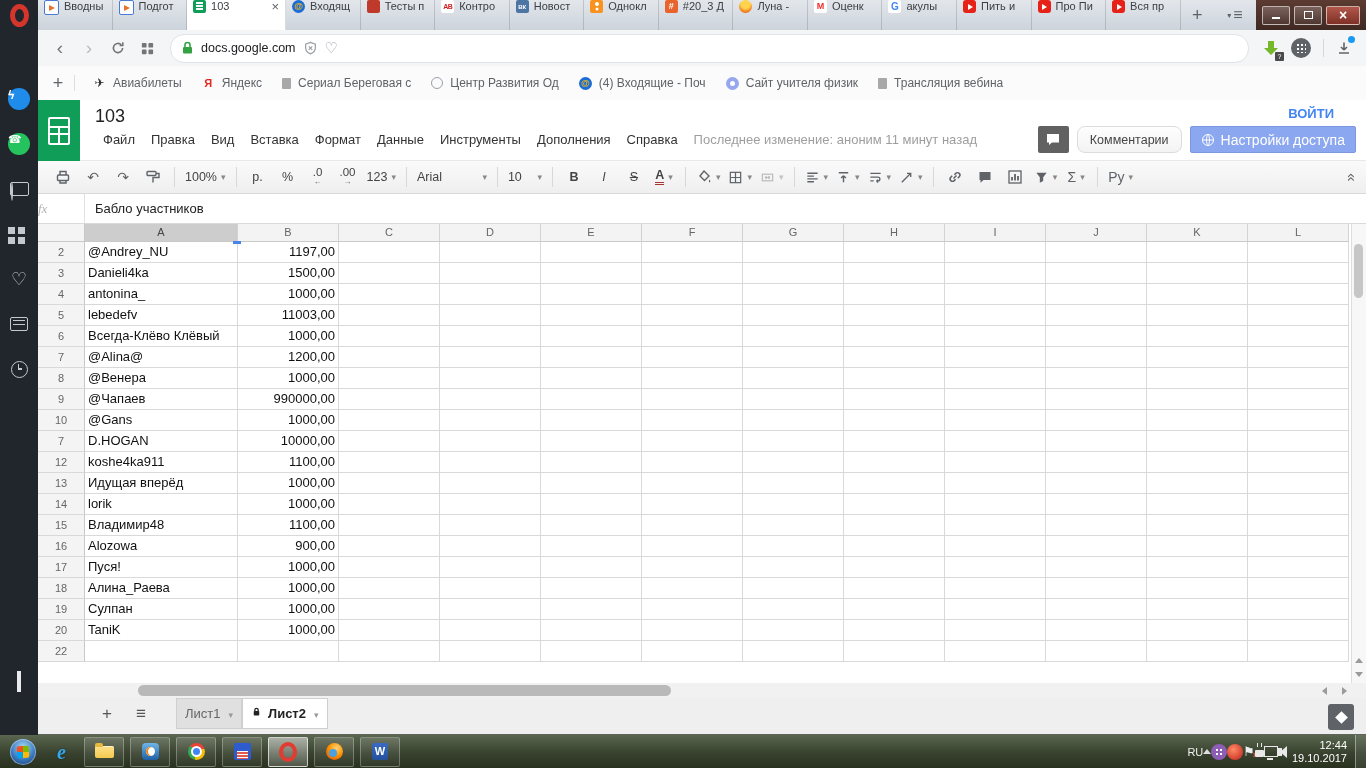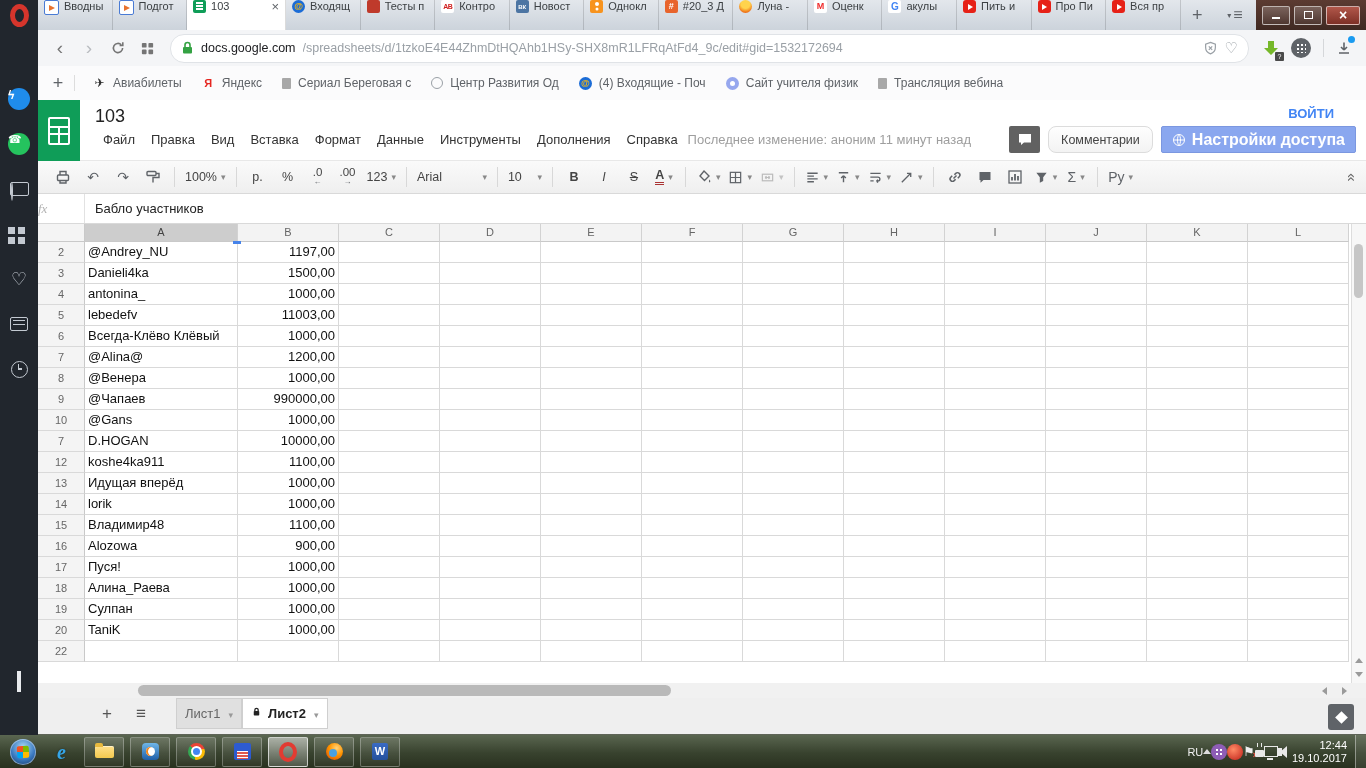--- a/index.html
+++ b/index.html
@@ -103,27 +103,27 @@
   .ic-phys::after{content:"";width:5px;height:5px;border-radius:50%;background:#fff}
 
   
   .sheets{position:absolute;left:38px;top:100px;right:0;height:635px;background:#fff}
   .gshead{height:60px;position:relative}
   .gslogo{position:absolute;left:0;top:0;width:42px;height:61px;background:#0f9d58;display:flex;align-items:center;justify-content:center}
   .gsmain{margin-left:57px;padding-top:5px}
   .gstitle{font-size:18px;color:#222;line-height:23px}
   .menubar{display:flex;margin-top:1px;font-size:13px;color:#333;align-items:center}
   .menuitem{padding:3px 8px;cursor:default}
-  .lastedit{color:#9e9e9e;margin-left:2px;font-size:13px}
+  .lastedit{color:#9e9e9e;margin-left:8px;font-size:13px}
   .gsright{position:absolute;right:10px;top:4px;display:flex;flex-direction:column;align-items:flex-end}
   .signin{color:#4285f4;font-weight:700;font-size:13px;margin:2px 22px 0 0}
   .btnrow{display:flex;gap:8px;margin-top:5px;align-items:center}
   .cbtn{width:31px;height:27px;background:#616161;border-radius:2px;display:flex;align-items:center;justify-content:center}
   .combtn{height:25px;padding:0 12px;background:linear-gradient(#fefefe,#f3f3f3);border:1px solid #dcdcdc;border-radius:8px;color:#444;font-size:12.5px;display:flex;align-items:center}
-  .sharebtn{height:25px;padding:0 10px;background:#8aa7ef;border:1px solid #7b97e0;border-radius:2px;color:#fff;font-weight:700;font-size:16px;display:flex;gap:6px;align-items:center}
+  .sharebtn{height:25px;padding:0 10px;background:#8aa7ef;border:1px solid #7b97e0;border-radius:2px;color:#fff;font-weight:400;font-size:14px;display:flex;gap:6px;align-items:center}
 
   .toolbar{height:32px;border-top:1px solid #e8e8e8;border-bottom:1px solid #d9d9d9;background:linear-gradient(#fafafa,#efefef);display:flex;align-items:center;padding:0 10px;font-size:12.5px;color:#444}
   .tbi{height:24px;min-width:22px;padding:0 4px;display:flex;align-items:center;justify-content:center;border-radius:2px;flex:none}
   .tbsep{width:1px;height:20px;background:#d8d8d8;margin:0 6px;flex:none}
   .dd::after{content:"▾";font-size:9px;color:#888;margin-left:4px}
   .glyph{font-size:14px;color:#5f6368}
   .bold{font-weight:700}.ital{font-style:italic}.strik{text-decoration:line-through}
   .tcolor{font-weight:700;border-bottom:3px double #a33;line-height:13px;padding-bottom:0}
   .decstack{display:flex;flex-direction:column;align-items:center;line-height:10px;font-size:11.5px}
   .decstack.l::after{content:"←";font-size:8px;color:#5f6368}
@@ -348,21 +348,20 @@
         </svg>
     </div>
     <div class="urlfield">
       <span class="fldic">
         <svg width="13" height="14" viewBox="0 0 12 14">
             <rect x="1.5" y="6" width="9" height="6.5" rx="1" fill="#34a243"></rect>
             <path d="M3.5 6V4a2.5 2.5 0 0 1 5 0v2" stroke="#34a243" stroke-width="1.6" fill="none"></path>
           </svg>
       </span>
       <span class="host">docs.google.com</span>
-        <span class="path">/spreadsheets/d/1tzkoE4E44ZhmDtHQAhb1HSy-SHX8mR1LFRqAtFd4_9c/edit#gid=1532172694</span>
       <span class="fldic">
         <svg width="15" height="15" viewBox="0 0 16 16" fill="none" stroke="#9aa0a6" stroke-width="1.3">
             <path d="M8 1.5l5.2 1.9V7c0 3.3-2.1 5.6-5.2 6.7C4.9 12.6 2.8 10.3 2.8 7V3.4z"></path>
             <path d="M6.2 5.8l3.6 3.6M9.8 5.8l-3.6 3.6"></path>
           </svg>
       </span>
       <span class="fldic heart"></span>
     </div>
     <div class="fldic extarrow ctr">
       <svg width="20" height="20" viewBox="0 0 20 20">

